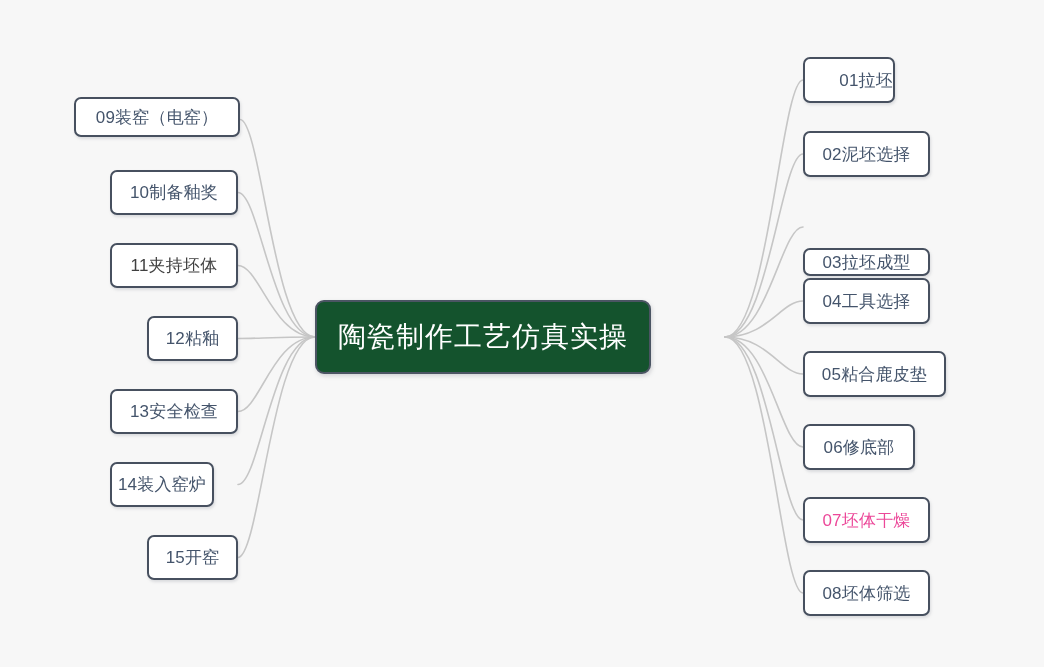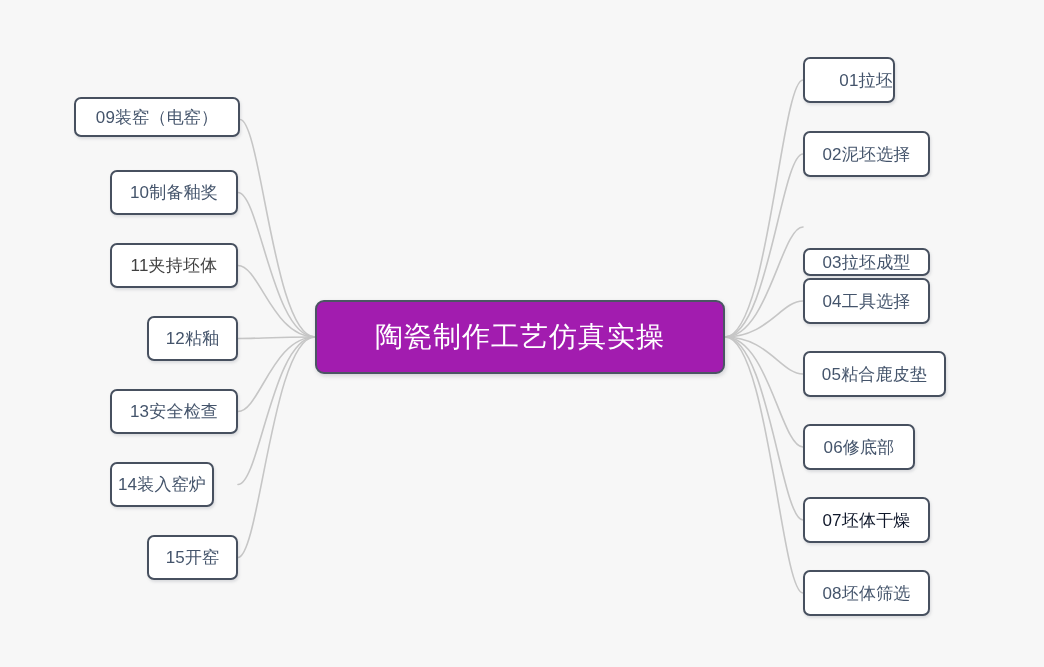--- a/index.html
+++ b/index.html
@@ -79,21 +79,21 @@
       <path d="M 725 337 C 767.9 337, 781.16 593, 803 593" fill="none" stroke="#c6c6c6" stroke-width="1.6" stroke-linecap="round"></path>
       <path d="M 315 337 C 273.75 337, 261 119.5, 240 119.5" fill="none" stroke="#c6c6c6" stroke-width="1.6" stroke-linecap="round"></path>
       <path d="M 315 337 C 272.65 337, 259.56 192.5, 238 192.5" fill="none" stroke="#c6c6c6" stroke-width="1.6" stroke-linecap="round"></path>
       <path d="M 315 337 C 272.65 337, 259.56 265.5, 238 265.5" fill="none" stroke="#c6c6c6" stroke-width="1.6" stroke-linecap="round"></path>
       <path d="M 315 337 C 272.65 337, 259.56 338.5, 238 338.5" fill="none" stroke="#c6c6c6" stroke-width="1.6" stroke-linecap="round"></path>
       <path d="M 315 337 C 272.65 337, 259.56 411.5, 238 411.5" fill="none" stroke="#c6c6c6" stroke-width="1.6" stroke-linecap="round"></path>
       <path d="M 315 337 C 272.65 337, 259.56 484.5, 238 484.5" fill="none" stroke="#c6c6c6" stroke-width="1.6" stroke-linecap="round"></path>
       <path d="M 315 337 C 272.65 337, 259.56 557.5, 238 557.5" fill="none" stroke="#c6c6c6" stroke-width="1.6" stroke-linecap="round"></path>
     </svg>
 
-  <div id="central-node" style="left: 315px; top: 300px; width: 410px; height: 74px; background: #a21caf; border-color: rgb(75, 85, 99); color: rgb(255, 255, 255); text-align: right;">
+  <div id="central-node" style="left: 315px; top: 300px; width: 336px; height: 74px; background: #14532d; border-color: rgb(75, 85, 99); color: rgb(255, 255, 255); text-align: right;">
     <span class="node-label">陶瓷制作工艺仿真实操</span>
   </div>
 
 <div class="node" style="left: 803px; top: 57px; width: 92px; height: 46px; background: rgb(255, 255, 255); border-color: rgb(71, 80, 95); color: rgb(68, 84, 107); justify-content: flex-end;">
       <span class="node-label">01拉坯</span>
     </div>
     <div class="node" style="left: 803px; top: 131px; width: 127px; height: 46px; background: rgb(255, 255, 255); border-color: rgb(71, 80, 95); color: rgb(68, 84, 107);">
       <span class="node-label">02泥坯选择</span>
     </div>
     <div class="node" style="left: 803px; top: 204px; width: 127px; height: 28px; background: rgb(255, 255, 255); border-color: rgb(71, 80, 95); color: rgb(68, 84, 107); margin-top: 44px;">
@@ -101,21 +101,21 @@
     </div>
     <div class="node" style="left: 803px; top: 278px; width: 127px; height: 46px; background: rgb(255, 255, 255); border-color: rgb(71, 80, 95); color: rgb(68, 84, 107);">
       <span class="node-label">04工具选择</span>
     </div>
     <div class="node" style="left: 803px; top: 351px; width: 143px; height: 46px; background: rgb(255, 255, 255); border-color: rgb(71, 80, 95); color: rgb(68, 84, 107);">
       <span class="node-label">05粘合鹿皮垫</span>
     </div>
     <div class="node" style="left: 803px; top: 424px; width: 112px; height: 46px; background: rgb(255, 255, 255); border-color: rgb(71, 80, 95); color: rgb(68, 84, 107);">
       <span class="node-label">06修底部</span>
     </div>
-    <div class="node" style="left: 803px; top: 497px; width: 127px; height: 46px; background: rgb(255, 255, 255); border-color: rgb(71, 80, 95); color: #0f172a;">
+    <div class="node" style="left: 803px; top: 497px; width: 127px; height: 46px; background: rgb(255, 255, 255); border-color: rgb(71, 80, 95); color: #ec4899;">
       <span class="node-label">07坯体干燥</span>
     </div>
     <div class="node" style="left: 803px; top: 570px; width: 127px; height: 46px; background: rgb(255, 255, 255); border-color: rgb(71, 80, 95); color: rgb(68, 84, 107);">
       <span class="node-label">08坯体筛选</span>
     </div>
     <div class="node" style="left: 74px; top: 97px; width: 166px; height: 40px; background: rgb(255, 255, 255); border-color: rgb(71, 80, 95); color: rgb(68, 84, 107);">
       <span class="node-label">09装窑（电窑）</span>
     </div>
     <div class="node" style="left: 110px; top: 170px; width: 128px; height: 45px; background: rgb(255, 255, 255); border-color: rgb(71, 80, 95); color: rgb(68, 84, 107);">
       <span class="node-label">10制备釉奖</span>

